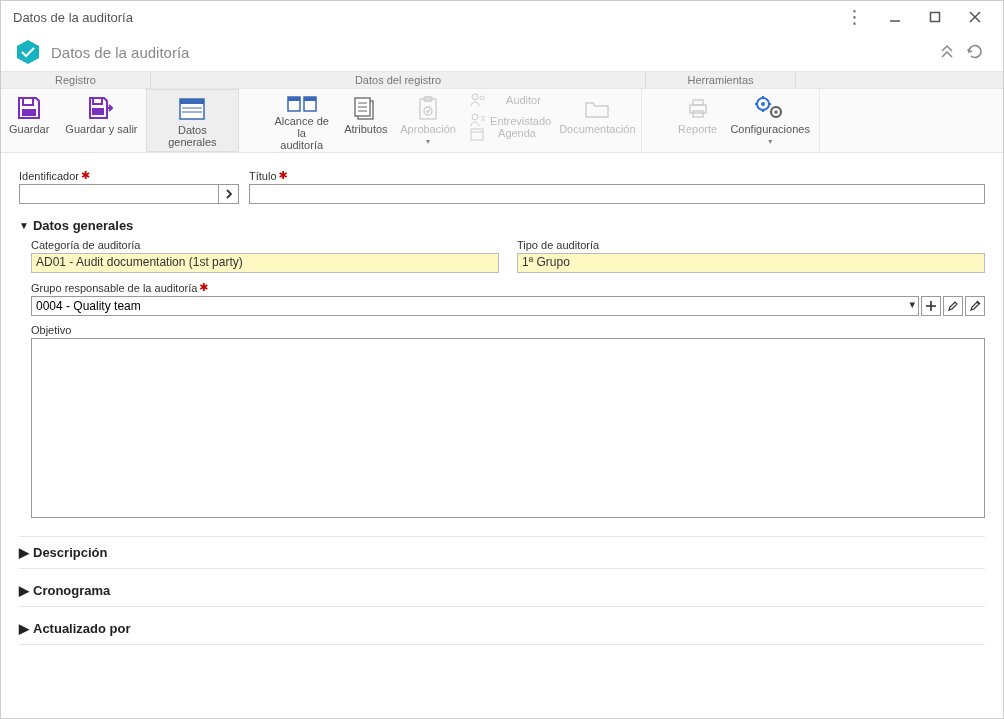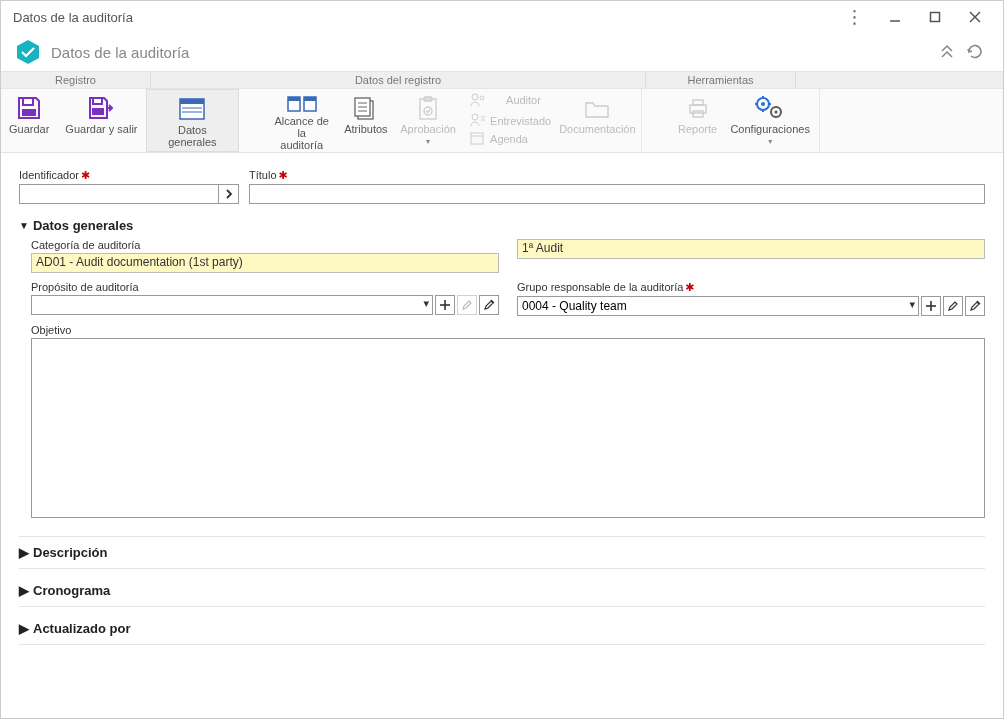--- a/index.html
+++ b/index.html
@@ -79,21 +79,21 @@
     line-height: 12px;
   }
   .ribbon-btn .ic { height: 30px; display:flex; align-items:center; justify-content:center; }
   .ribbon-btn.active { background: #eee; border: 1px solid #ddd; margin: 0 -1px; }
   .ribbon-btn.disabled { color: #bbb; }
   .ribbon-btn .dd { font-size: 8px; color: #888; margin-top: 1px; }
   
   .form-area { padding: 16px 18px 8px 18px; }
   .row { display: flex; gap: 10px; }
   .field { display: flex; flex-direction: column; }
-  .label { font-size: 11px; color: #333; margin-bottom: 2px; display: flex; align-items: flex-start; gap: 2px; }
+  .label { font-size: 11px; color: #333; margin-bottom: 2px; display: flex; align-items: center; gap: 2px; }
   .req { color: #cc0000; font-size: 11px; }
   .input, .select, .textarea, .readonly {
     border: 1px solid #999; background: #fff;
     font-size: 12px; height: 20px; padding: 1px 4px;
   }
   .readonly { background: #fef9c3; border-color: #bbb; color: #333; }
   .id-wrap { display: flex; }
   .id-wrap .input { width: 200px; }
   .id-wrap .btn-arrow {
     width: 20px; height: 20px; border:1px solid #999; border-left:none;
@@ -275,21 +275,21 @@
       </div>
       <div style="display:flex; align-items:flex-end; gap:4px; height:18px;">
         <svg width="16" height="14" viewBox="0 0 16 14">
             <circle cx="5" cy="4" r="3" fill="none" stroke="#ccc"></circle>
             <path d="M1 13c0-3 3-4 4-4s4 1 4 4" fill="none" stroke="#ccc"></path>
             <line x1="11" y1="4" x2="15" y2="4" stroke="#ccc"></line>
             <line x1="11" y1="7" x2="15" y2="7" stroke="#ccc"></line>
           </svg>
         <span>Entrevistado</span>
       </div>
-      <div style="display:flex; align-items:flex-end; gap:4px; height:18px;">
+      <div style="display:flex; align-items:flex-start; gap:12px; height:18px;">
         <svg width="16" height="14" viewBox="0 0 16 14">
             <rect x="1" y="2" width="12" height="11" fill="none" stroke="#ccc"></rect>
             <line x1="1" y1="5" x2="13" y2="5" stroke="#ccc"></line>
           </svg>
         <span>Agenda</span>
       </div>
     </div>
     <div class="ribbon-btn disabled">
       <div class="ic">
         <svg width="26" height="22" viewBox="0 0 26 22">
@@ -366,52 +366,28 @@
   </div>
   <div class="section-body">
     <div class="half-row">
       <div class="half field">
         <div class="label">
             <span>Categoría de auditoría</span>
           </div>
         <div class="readonly">AD01 - Audit documentation (1st party)</div>
       </div>
       <div class="half field">
-        <div class="readonly">1ª Audit</div>
+        <div class="label">
+            <span>Tipo de auditoría</span>
+          </div>
+        <div class="readonly">1ª Grupo</div>
       </div>
     </div>
 
     <div class="half-row" style="margin-top:8px;">
-      <div class="half field">
-        <div class="label">
-            <span>Propósito de auditoría</span>
-          </div>
-        <div class="select-wrap">
-          <div class="select-outer">
-            <input class="select" value="" style="">
-          </div>
-          <div class="icon-btn">
-              <svg viewBox="0 0 12 12">
-                <line x1="6" y1="1" x2="6" y2="11" stroke="#333" stroke-width="1.6"></line>
-                <line x1="1" y1="6" x2="11" y2="6" stroke="#333" stroke-width="1.6"></line>
-              </svg>
-            </div>
-          <div class="icon-btn disabled">
-              <svg viewBox="0 0 12 12">
-                <path d="M2 10l1-3 5-5 2 2-5 5z" fill="none" stroke="#666" stroke-width="1.2"></path>
-              </svg>
-            </div>
-          <div class="icon-btn">
-              <svg viewBox="0 0 12 12">
-                <path d="M2 10l1-3 5-5 2 2-5 5z" fill="none" stroke="#333" stroke-width="1.2"></path>
-                <line x1="8" y1="1" x2="11" y2="4" stroke="#333" stroke-width="1.2"></line>
-              </svg>
-            </div>
-        </div>
-      </div>
       <div class="half field">
         <div class="label">
           <span>Grupo responsable de la auditoría</span>
           <span class="req">✱</span>
         </div>
         <div class="select-wrap">
           <div class="select-outer">
             <input class="select" value="0004 - Quality team" style="">
           </div>
           <div class="icon-btn">

